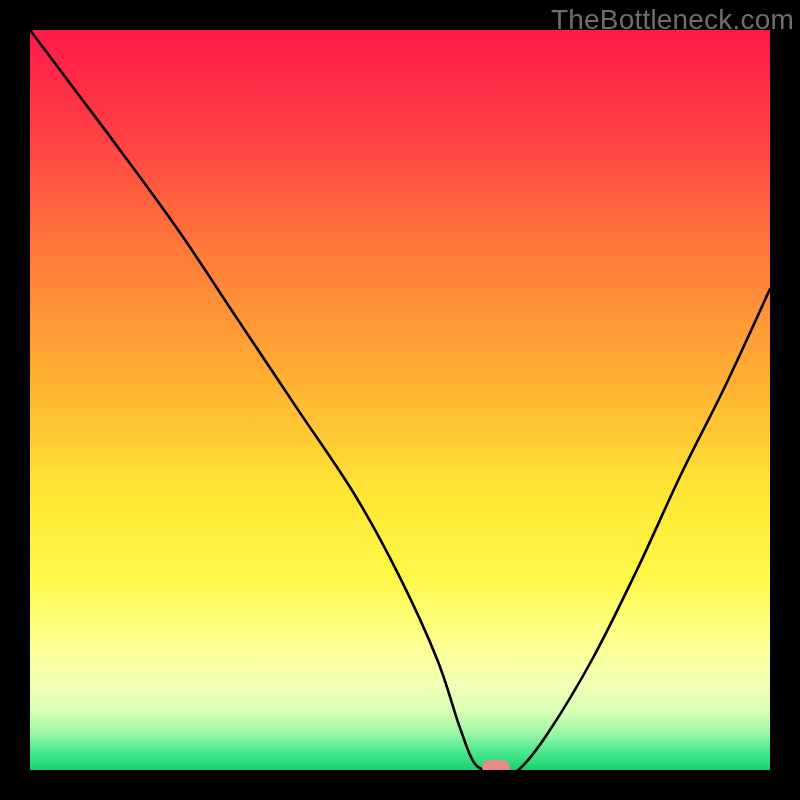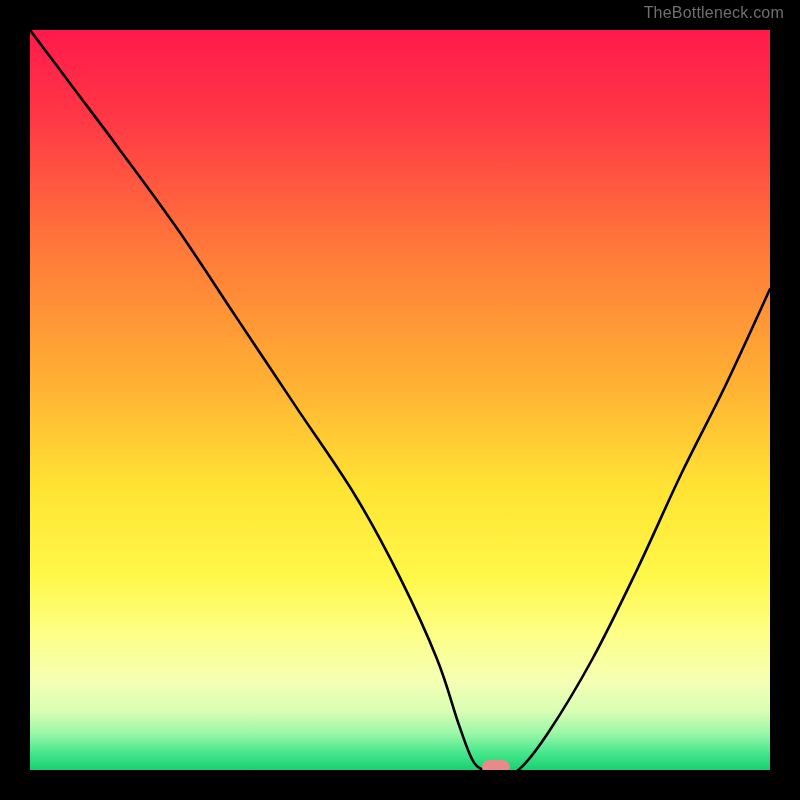--- a/index.html
+++ b/index.html
@@ -12,23 +12,23 @@
   }
   .stage {
     position: relative;
     width: 800px;
     height: 800px;
     background: #000;
   }
   .watermark {
     position: absolute;
     top: 4px;
-    right: 16px;
+    right: 6px;
     color: #6e6e6e;
-    font-size: 16px;
+    font-size: 28px;
     letter-spacing: 0.2px;
     z-index: 3;
   }
   .plot {
     position: absolute;
     left: 30px;
     top: 30px;
     width: 740px;
     height: 740px;
     overflow: hidden;

